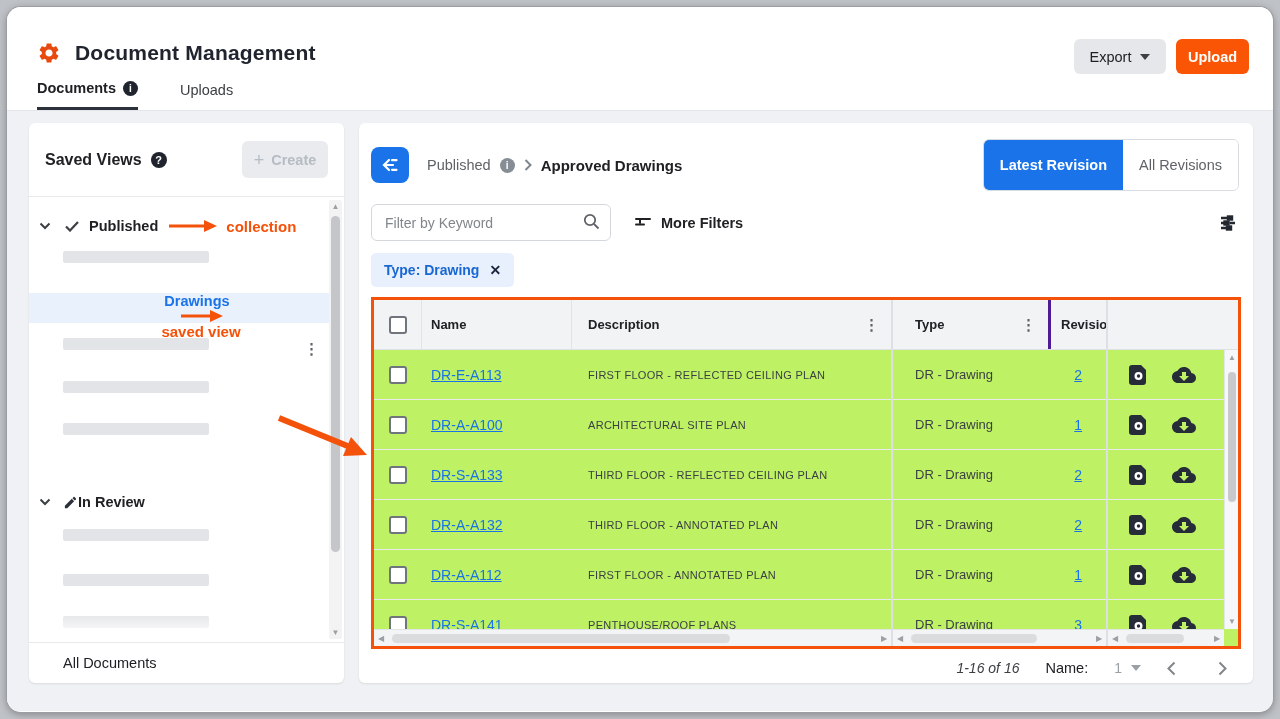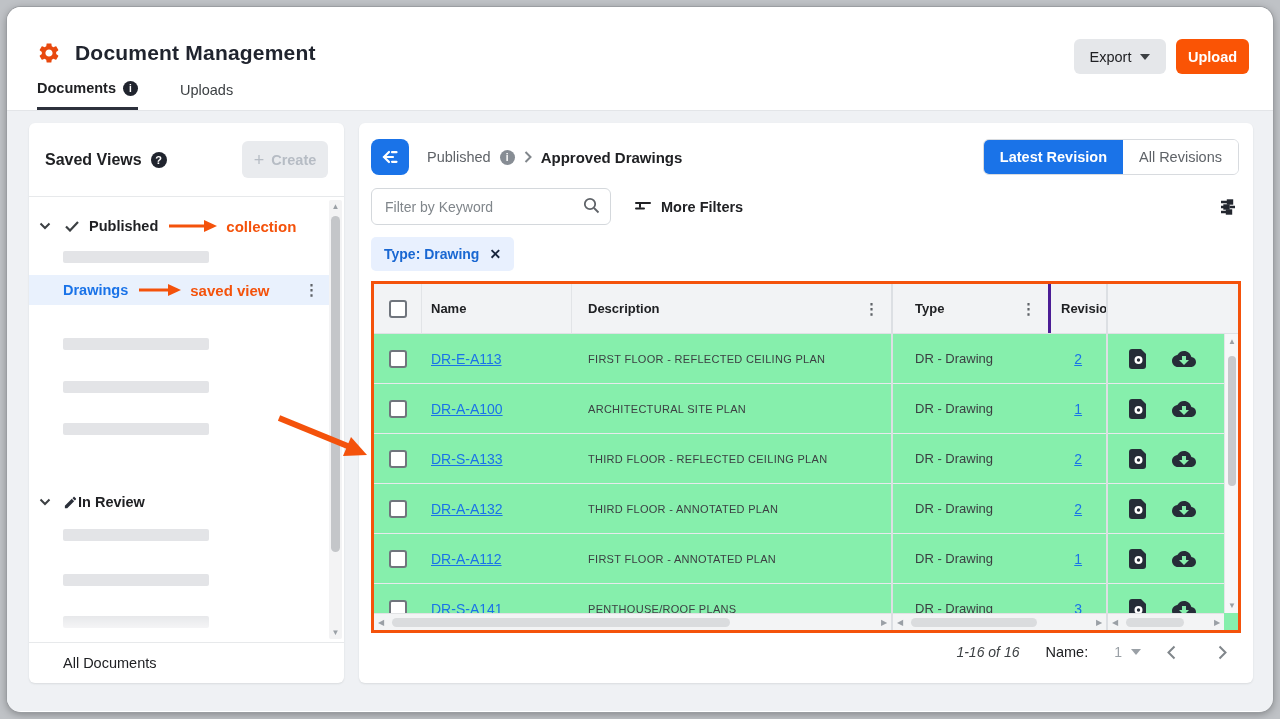--- a/index.html
+++ b/index.html
@@ -39,21 +39,21 @@
               font-size:11px; font-weight:700; align-items:center; justify-content:center; }
   .btn-create { margin-left:auto; width:86px; height:37px; background:#e9ebee; color:#b6bcc4; font-weight:600; gap:7px; }
   .plus { font-size:18px; font-weight:400; line-height:1; }
   .sb-scroll { position:relative; flex:1; overflow:hidden; }
   .tree-row { position:absolute; left:0; width:302px; height:30px; display:flex; align-items:center; cursor:pointer; }
   .chev-icon, .check-icon, .pencil-icon { flex:none; display:inline-flex; }
   .tree-label { font-size:14.5px; font-weight:700; color:#202124; }
   .row-published { top:14px; padding-left:10px; gap:0; }
   .row-published .check-icon { margin-left:14px; }
   .row-published .tree-label { margin-left:10px; }
-  .row-drawings { top:78px; background:#e9f1fd; padding-left:34px; }
+  .row-drawings { top:96px; background:#e9f1fd; padding-left:34px;flex-direction:column; }
   .link-blue { color:#1a73e8; font-size:14.5px; font-weight:600; }
   .kebab { margin-left:auto; margin-right:12px; color:#5f6368; font-size:15px; font-weight:700; letter-spacing:0; cursor:pointer; }
   .row-inreview { top:290px; padding-left:10px; }
   .row-inreview .pencil-icon { margin-left:12px; }
   .row-inreview .tree-label { }
   .annot { color:#f4520b; font-weight:700; font-size:15px; margin-left:8px; }
   .mini-arrow { margin-left:10px; flex:none; }
   .skel { position:absolute; left:34px; width:146px; height:12px; background:#e3e4e7; border-radius:2px; }
   .sb-vscroll { position:absolute; top:3px; right:2px; bottom:3px; width:13px; background:#f3f3f4; border-radius:2px; }
   .sb-vscroll .thumb { position:absolute; left:2px; top:16px; width:9px; height:336px; background:#c4c6c9; border-radius:5px; }
@@ -65,21 +65,21 @@
 
   
   .main { flex:1; height:560px; position:relative; }
   .row1 { display:flex; align-items:center; padding:16px 14px 0 12px; }
   .collapse-btn { width:38px; height:36px; background:#1a73e8; border-radius:8px; display:flex;
                   align-items:center; justify-content:center; cursor:pointer; }
   .crumbs { display:flex; align-items:center; gap:9px; margin-left:18px; }
   .crumb-parent { font-size:14.5px; color:#5f6368; }
   .crumb-sep { color:#80868b; }
   .crumb-current { font-size:15px; font-weight:700; color:#202124; }
-  .toggle { margin-left:auto; display:flex; height:36px; border-radius:6px; overflow:hidden; border:1px solid #d8dbdf; }
+  .toggle { margin-left:auto; display:flex; height:52px; border-radius:6px; overflow:hidden; border:1px solid #d8dbdf; }
   .tg { display:flex; align-items:center; padding:0 16px; font-size:14.5px; cursor:pointer; }
   .tg.active { background:#1a73e8; color:#fff; font-weight:600; }
   .tg.idle { background:#fff; color:#5f6368; }
   .row2 { display:flex; align-items:center; padding:13px 16px 0 12px; }
   .search-box { position:relative; width:240px; height:37px; }
   .search-box input { width:100%; height:100%; border:1px solid #d4d8dc; border-radius:6px; padding:0 36px 0 13px;
                       font-size:14px; color:#8b5cf6; font-family:inherit; outline:none; }
   .search-box input::placeholder { color:#80868b; }
   .search-ic { position:absolute; right:11px; top:9px; }
   .more-filters { display:flex; align-items:flex-start; gap:10px; margin-left:24px; font-size:14.5px; font-weight:600;
@@ -97,21 +97,21 @@
   .pane-mid { width:215px; border-left:2px solid #dcdfe3; }
   .pane-right { flex:1; border-left:2px solid #dcdfe3; }
   .thead { height:50px; background:#f2f3f5; border-bottom:1px solid #dfe1e5; display:flex; align-items:center;
            font-size:13px; font-weight:700; color:#202124; }
   .hcell { height:100%; display:flex; align-items:center; }
   .hc-check { width:48px; justify-content:center; border-right:1px solid #e2e4e7; }
   .hc-name { width:150px; padding-left:9px; border-right:1px solid #e2e4e7; }
   .hc-desc { flex:1; padding-left:16px; }
   .hc-type { width:158px; padding-left:22px; border-right:3px solid #4c1d95;justify-content:flex-end; }
   .hc-rev  { flex:1; padding-left:10px; overflow:hidden; white-space:nowrap; }
-  .trow { height:50px; display:flex; align-items:center; border-bottom:1px solid #e8eaed; background:#86efac; }
+  .trow { height:50px; display:flex; align-items:center; border-bottom:1px solid #e8eaed; background:#bef264; }
   .cell-check { width:48px; display:flex; justify-content:center; }
   .cbox { width:18px; height:18px; border:2px solid #70757d; border-radius:3px; background:#fff; cursor:pointer; }
   .cell-name { width:150px; padding-left:9px; }
   .cell-name a, .rev-link { color:#1a73e8; font-size:14px; text-decoration:underline; cursor:pointer; }
   .cell-desc { flex:1; padding-left:16px; font-size:11px; letter-spacing:.3px; color:#3c4043; }
   .cell-type { width:158px; padding-left:22px; font-size:13px; color:#3c4043; }
   .cell-rev { width:56px; text-align:center; }
   .cell-icons { width:100%; display:flex; align-items:center; gap:22px; padding-left:20px; }
   .act-ic { cursor:pointer; display:inline-flex; }
   .hscroll { position:absolute; left:0; right:0; bottom:0; height:17px; background:#f3f4f5; border-top:1px solid #e2e3e5;

